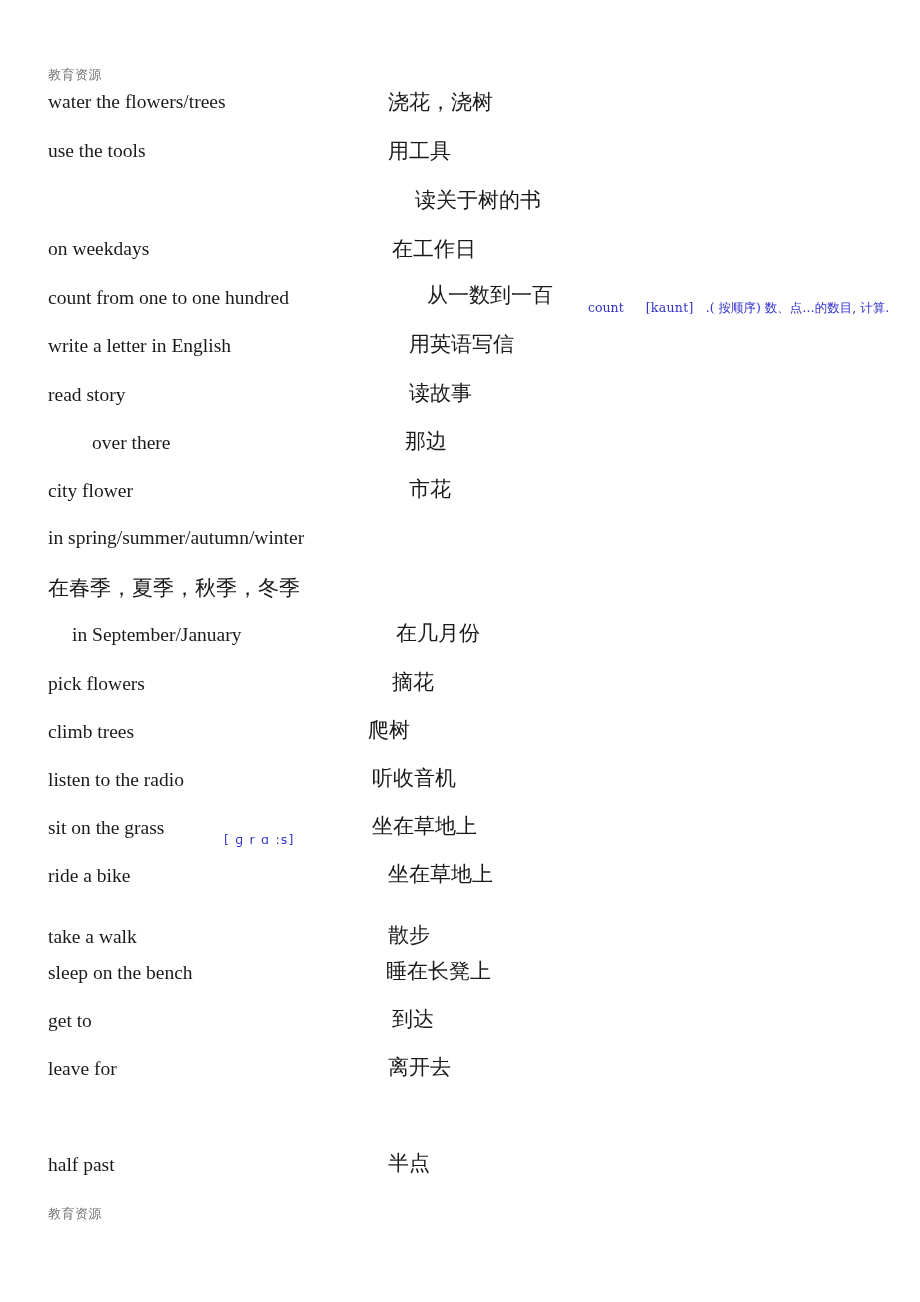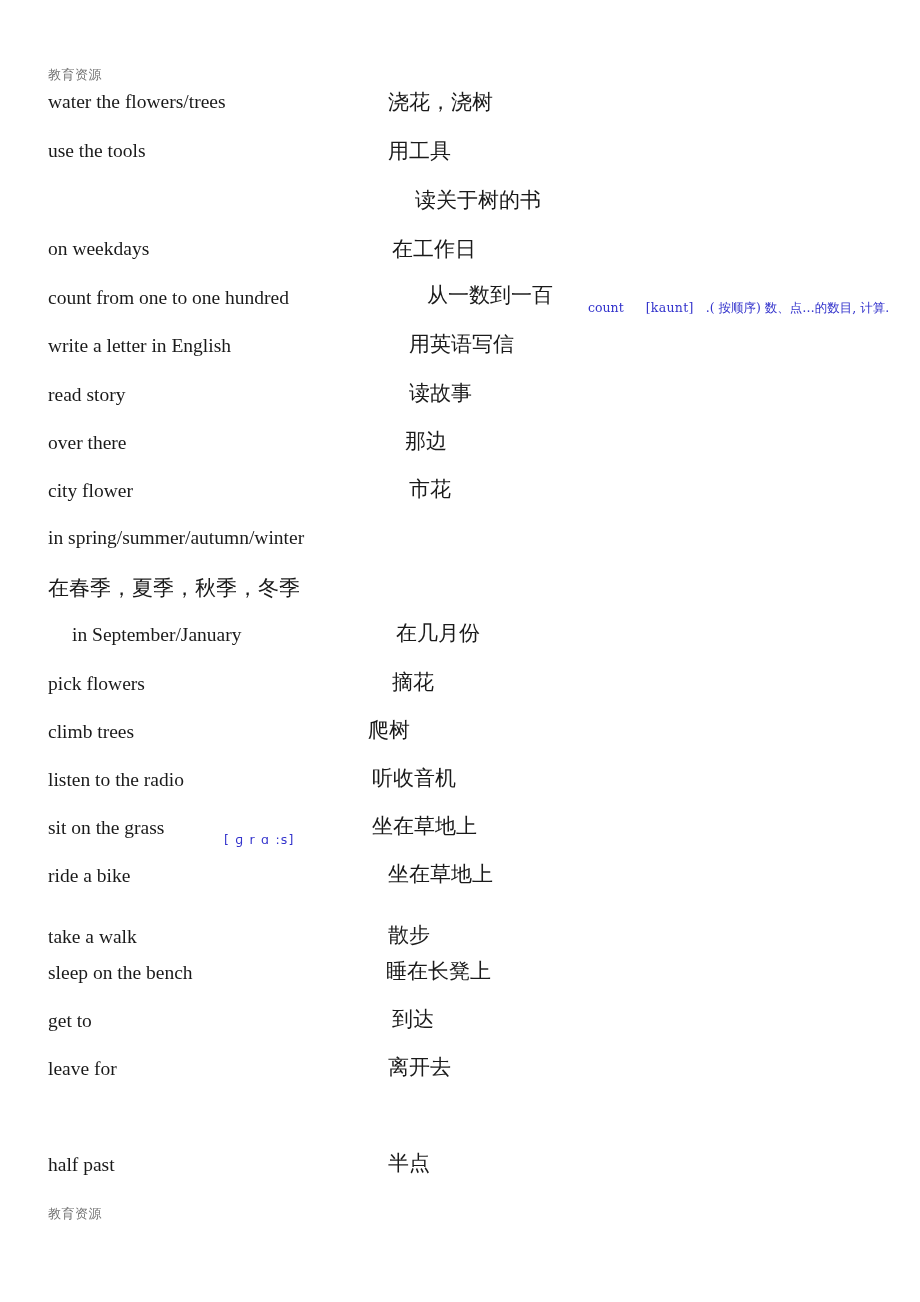--- a/index.html
+++ b/index.html
@@ -126,21 +126,21 @@
       </div>
       <div class="row" style="top: 0px;">
         <div class="en" style="top: 332px;">write a letter in English</div>
         <div class="zh" style="left: 409px; top: 330px;">用英语写信</div>
       </div>
       <div class="row" style="top: 0px;">
         <div class="en" style="top: 381px;">read story</div>
         <div class="zh" style="left: 409px; top: 379px;">读故事</div>
       </div>
       <div class="row" style="top: 0px;">
-        <div class="en" style="top: 429px;">over there</div>
+        <div class="en" style="top: 429px; margin-left: 44px;">over there</div>
         <div class="zh" style="left: 405px; top: 427px;">那边</div>
       </div>
       <div class="row" style="top: 0px;">
         <div class="en" style="top: 477px;">city flower</div>
         <div class="zh" style="left: 409px; top: 475px;">市花</div>
       </div>
       <div class="row" style="top: 0px;">
         <div class="en" style="top: 524px;">in spring/summer/autumn/winter</div>
       </div>
       <div class="row" style="top: 0px; margin-left: 24px;">

